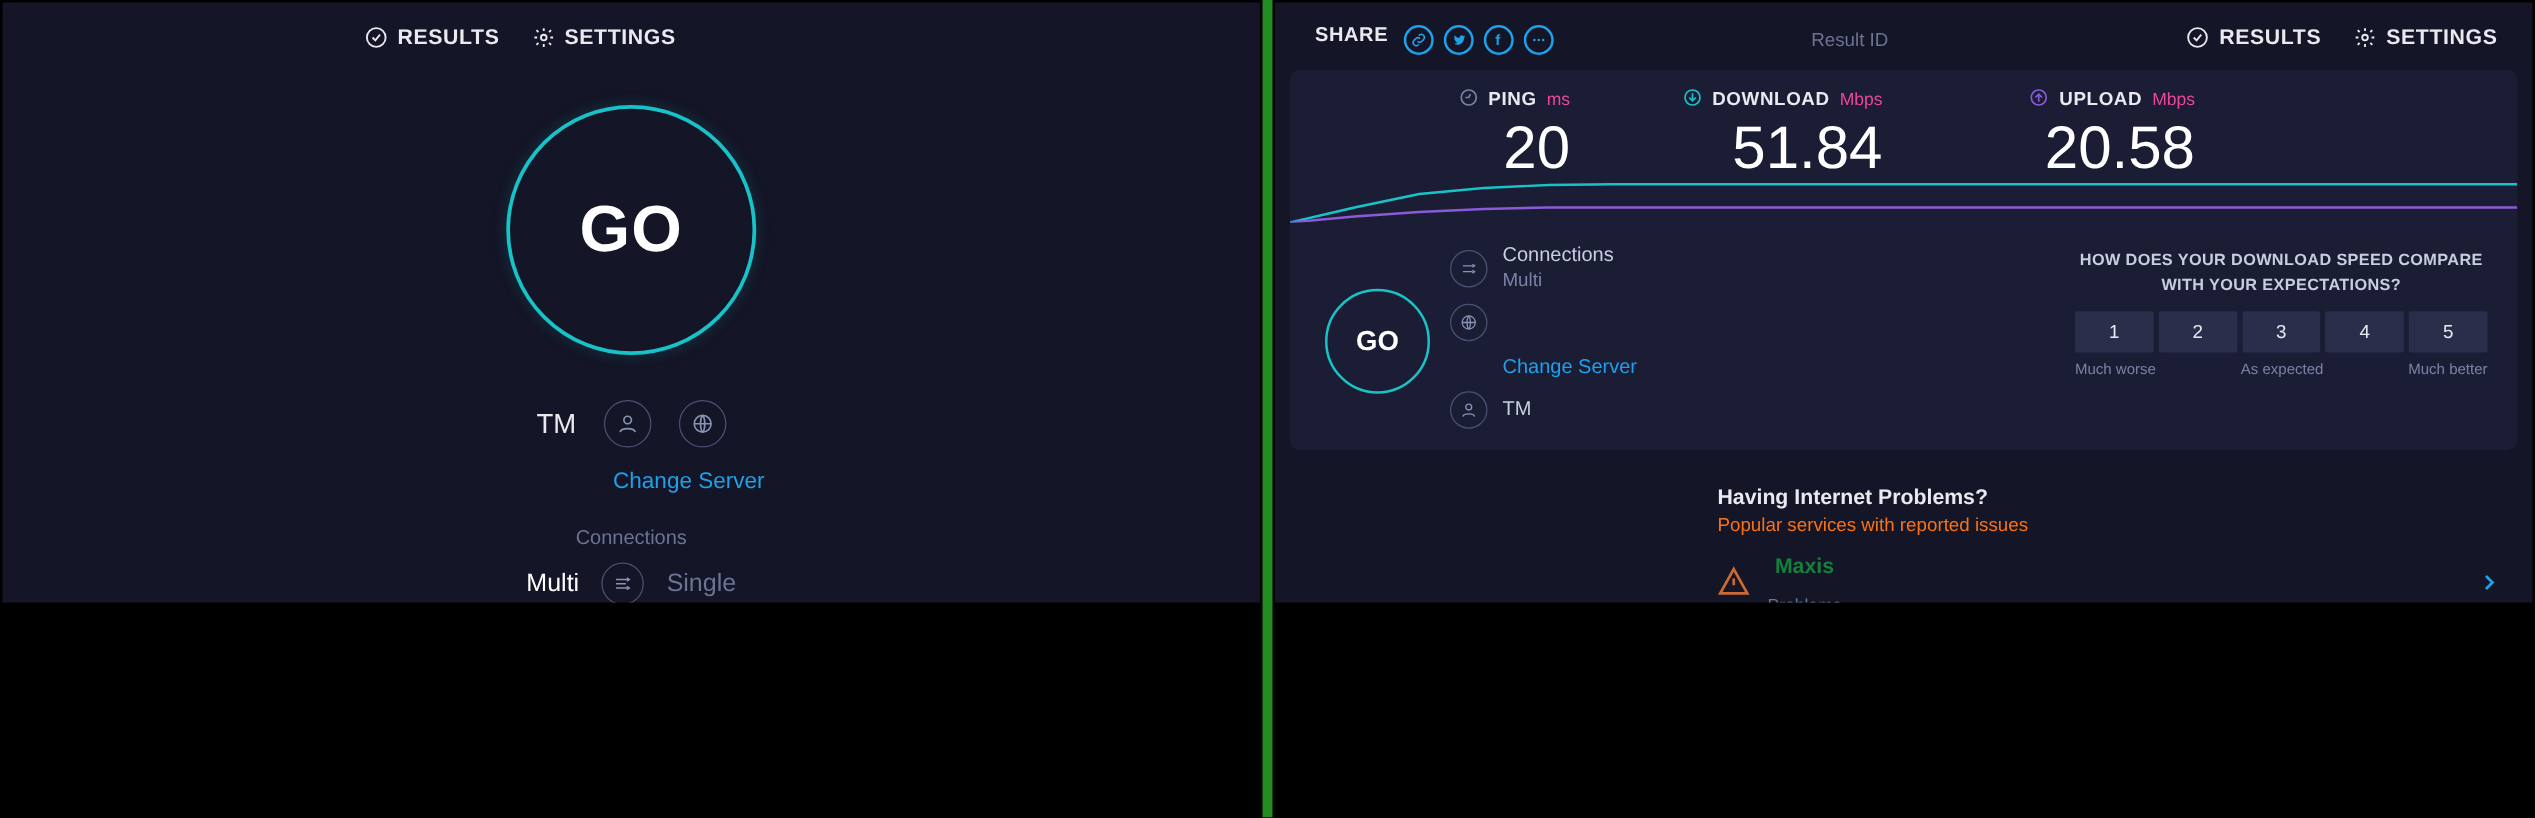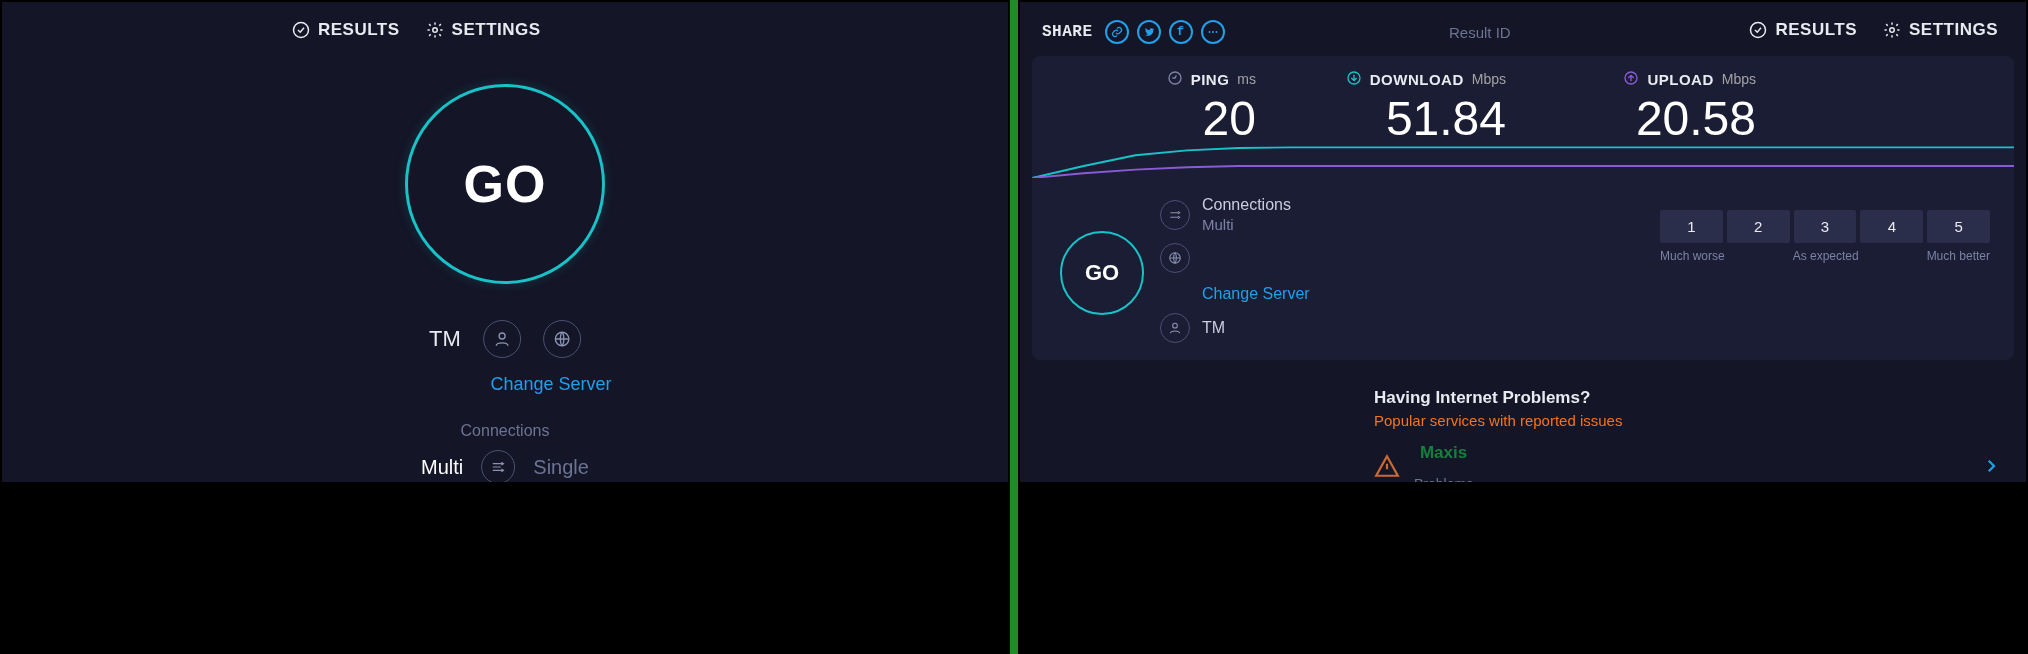--- a/index.html
+++ b/index.html
@@ -75,23 +75,23 @@
   .conn-toggle {
     position: absolute; top: 448px; left: 50%; transform: translateX(-50%);
     display: flex; align-items: center; gap: 18px;
   }
   .conn-toggle .opt { font-size: 20px; color: #6c7494; cursor: pointer; }
   .conn-toggle .opt.active { color: #fff; }
 
   
   .right .topnav { right: 28px; }
   .share-block {
-    position: absolute; top: 18px; left: 22px;
-    display: flex; align-items: center; gap: 12px;
-    color: #e8eaf0; font-size: 16px; font-weight: 700; letter-spacing: 0.5px; font-family: Liberation Mono, monospace;
+    position: absolute; top: 18px; left: 32px;
+    display: flex; gap: 12px;
+    color: #e8eaf0; font-size: 16px; font-weight: 700; letter-spacing: 0.5px;
   }
   .share-icons { display: flex; gap: 8px; }
   .share-icons .sicon {
     width: 24px; height: 24px; border: 2px solid #1ea0ea; border-radius: 50%;
     display: flex; align-items: center; justify-content: center;
     color: #1ea0ea; font-size: 12px; font-weight: 700; cursor: pointer;
   }
   .result-id {
     position: absolute; top: 22px; left: 50%; transform: translateX(-120%);
     color: #6c7494; font-size: 15px;
@@ -103,21 +103,21 @@
   }
   .metrics-row {
     display: flex; justify-content: flex-start; gap: 60px;
     padding: 14px 36px 0 84px;
   }
   .metric { text-align: right; min-width: 140px; }
   .metric.download { min-width: 190px; }
   .metric.upload { min-width: 190px; }
   .metric-hdr { display: flex; align-items: center; gap: 8px; justify-content: flex-end; font-size: 15px; }
   .metric-hdr .lbl { font-weight: 700; color: #e8eaf0; letter-spacing: 0.5px; }
-  .metric-hdr .unit { color: #a3a3a3; font-size: 14px; }
+  .metric-hdr .unit { color: #ec4899; font-size: 14px; }
   .metric-hdr .mi { width: 18px; height: 18px; }
   .metric-val { font-size: 48px; color: #fff; font-weight: 400; line-height: 1.05; margin-top: 6px; }
   .chart { position: absolute; top: 86px; left: 0; right: 0; height: 36px; }
   .chart svg { width: 100%; height: 100%; display: block; }
 
   .metrics-lower {
     position: absolute; top: 130px; left: 0; right: 0; bottom: 0;
     display: flex;
   }
   .go-small {
@@ -350,20 +350,24 @@
             <svg width="14" height="14" viewBox="0 0 24 24" fill="none" stroke="#8a92b2" stroke-width="1.8">
                 <circle cx="12" cy="8" r="4"></circle>
                 <path d="M4 21c1-5 15-5 16 0"></path>
               </svg>
           </span>
           <div class="conn-title">TM</div>
         </div>
       </div>
 
       <div class="survey">
+        <div class="survey-q">
+          <span>HOW DOES YOUR DOWNLOAD SPEED COMPARE</span><br>
+          <span>WITH YOUR EXPECTATIONS?</span>
+        </div>
         <div class="survey-btns">
           <div class="sbtn">1</div>
           <div class="sbtn">2</div>
           <div class="sbtn">3</div>
           <div class="sbtn">4</div>
           <div class="sbtn">5</div>
         </div>
         <div class="survey-labels">
           <span>Much worse</span>
           <span>As expected</span>

